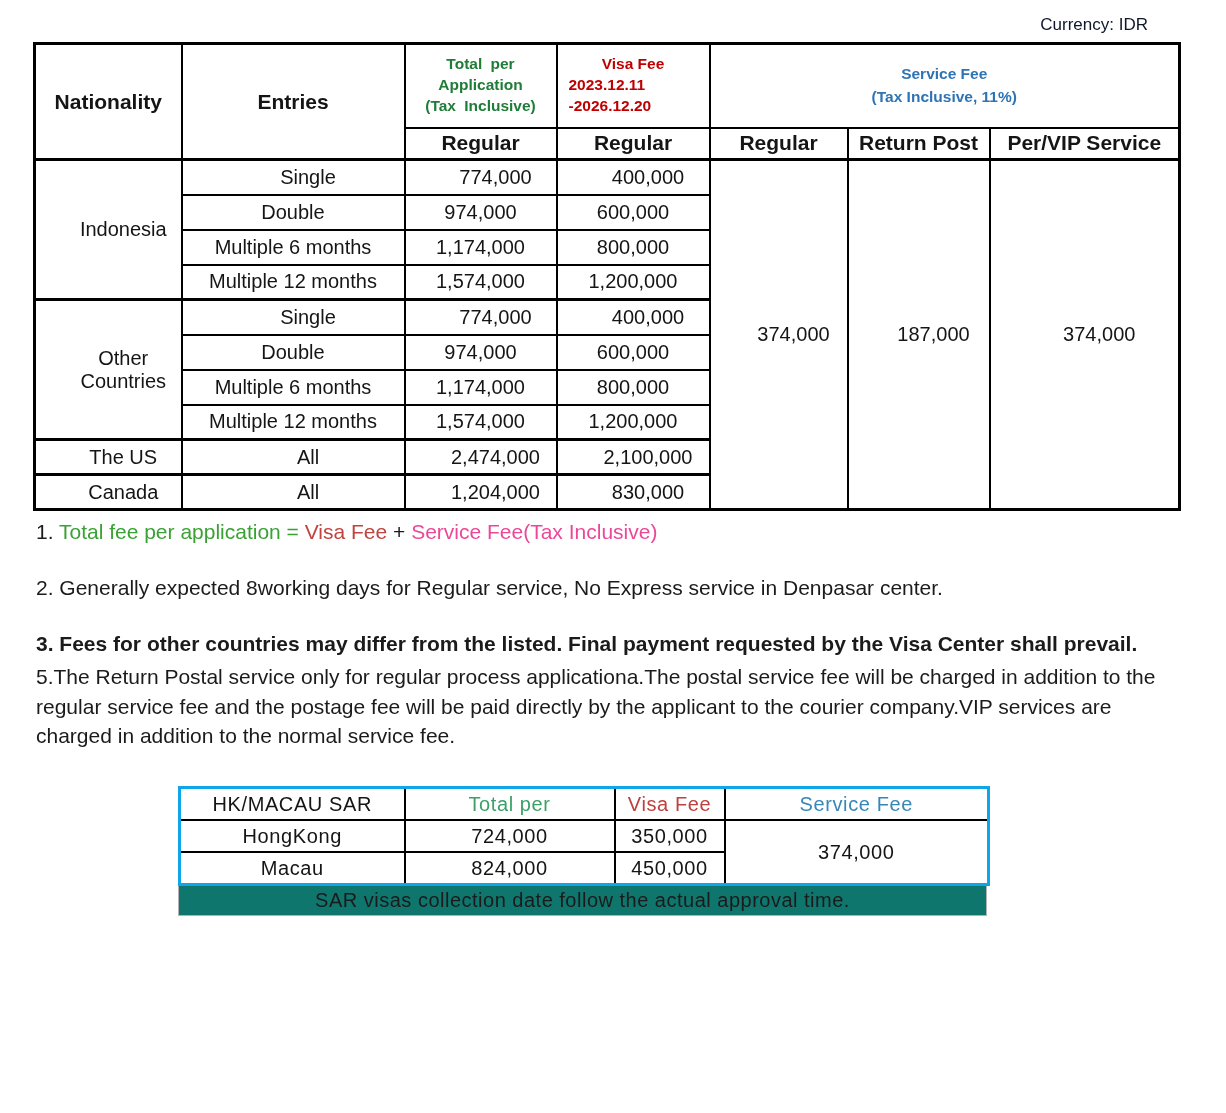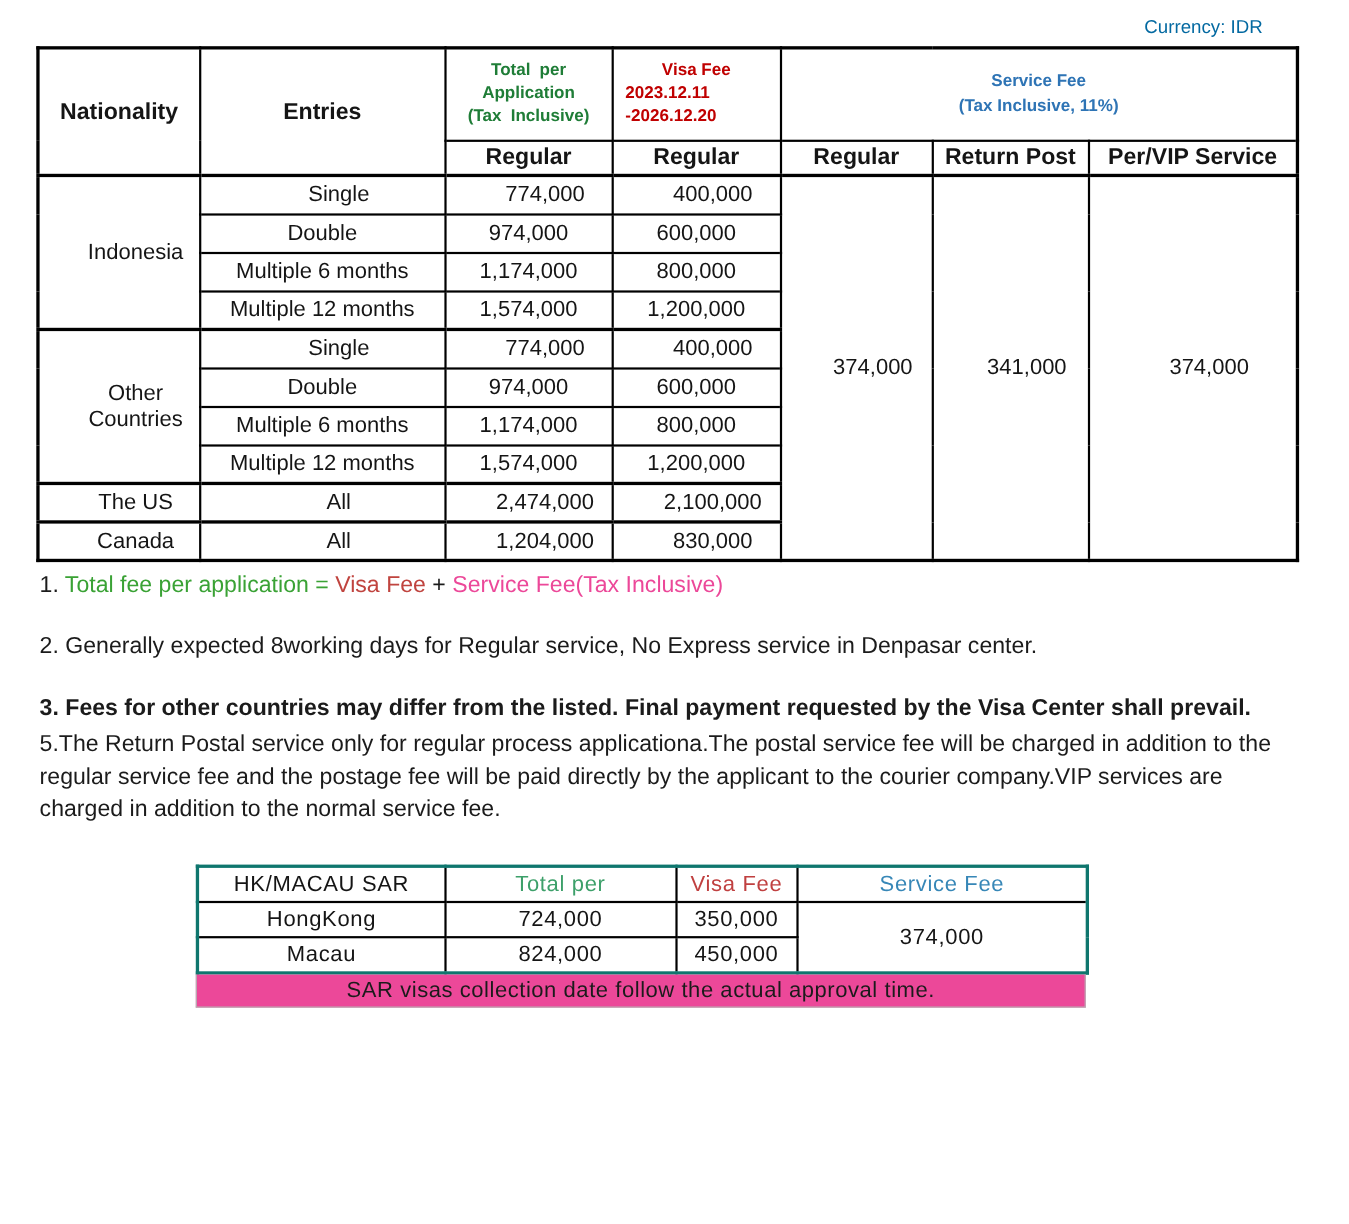--- a/index.html
+++ b/index.html
@@ -7,21 +7,21 @@
     width:1226px;height:1113px;
     font-family:"Liberation Sans","DejaVu Sans",sans-serif;
     color:#151515;
     position:relative;
     overflow:hidden;
   }
   .currency{
     text-align:right;
     padding:15px 78px 0 0;
     font-size:17px;
-    color:#0369a1;
+    color:#0f172a;
   }
 
   
   table.main{
     border-collapse:collapse;
     border:3px solid #000;
     margin:7px 0 0 33px;
     table-layout:fixed;
   }
   table.main td{
@@ -55,21 +55,21 @@
   .formula-line{margin-bottom:2px;}
   .c-black{color:#1b1b1b;}
   .c-green{color:#3aa235;}
   .c-red{color:#c0443f;}
   .c-blue{color:#ec4899;}
 
   
   .sar-wrap{margin:36px 0 0 178px;width:809px;}
   table.sar{
     border-collapse:collapse;
-    border:3px solid #0f766e;
+    border:3px solid #0ea5e9;
     table-layout:fixed;
     width:809px;
   }
   table.sar td{
     border:2px solid #000;
     height:30px;
     text-align:center;
     vertical-align:middle;
     font-size:20px;
     letter-spacing:0.6px;
@@ -79,21 +79,21 @@
   .sar-red{color:#c04040;}
   .sar-blue{color:#3787b7;}
   .sar-foot{
     border:1px solid #b3b3b3;
     border-top:none;
     height:29px;
     line-height:29px;
     text-align:center;
     font-size:20px;
     letter-spacing:0.5px;
-    background:#ec4899;
+    background:#0f766e;
     color:#1b1b1b;
   }
 </style>
 </head>
 <body>
 
 <div class="currency">Currency: IDR</div>
 
 <table class="main">
   <colgroup>
@@ -131,21 +131,21 @@
     <td class="b21">Return Post</td>
     <td class="b21">Per/VIP Service</td>
   </tr>
 
   <tr class="drow tsep">
     <td rowspan="4" class="f20">Indonesia</td>
     <td class="f20">Single</td>
     <td class="f20">774,000</td>
     <td class="f20">400,000</td>
     <td rowspan="10" class="f20">374,000</td>
-    <td rowspan="10" class="f20">341,000</td>
+    <td rowspan="10" class="f20">187,000</td>
     <td rowspan="10" class="f20">374,000</td>
   </tr>
   <tr class="drow">
     <td class="f20">Double</td>
     <td class="f20">974,000</td>
     <td class="f20">600,000</td>
   </tr>
   <tr class="drow">
     <td class="f20">Multiple 6 months</td>
     <td class="f20">1,174,000</td>

